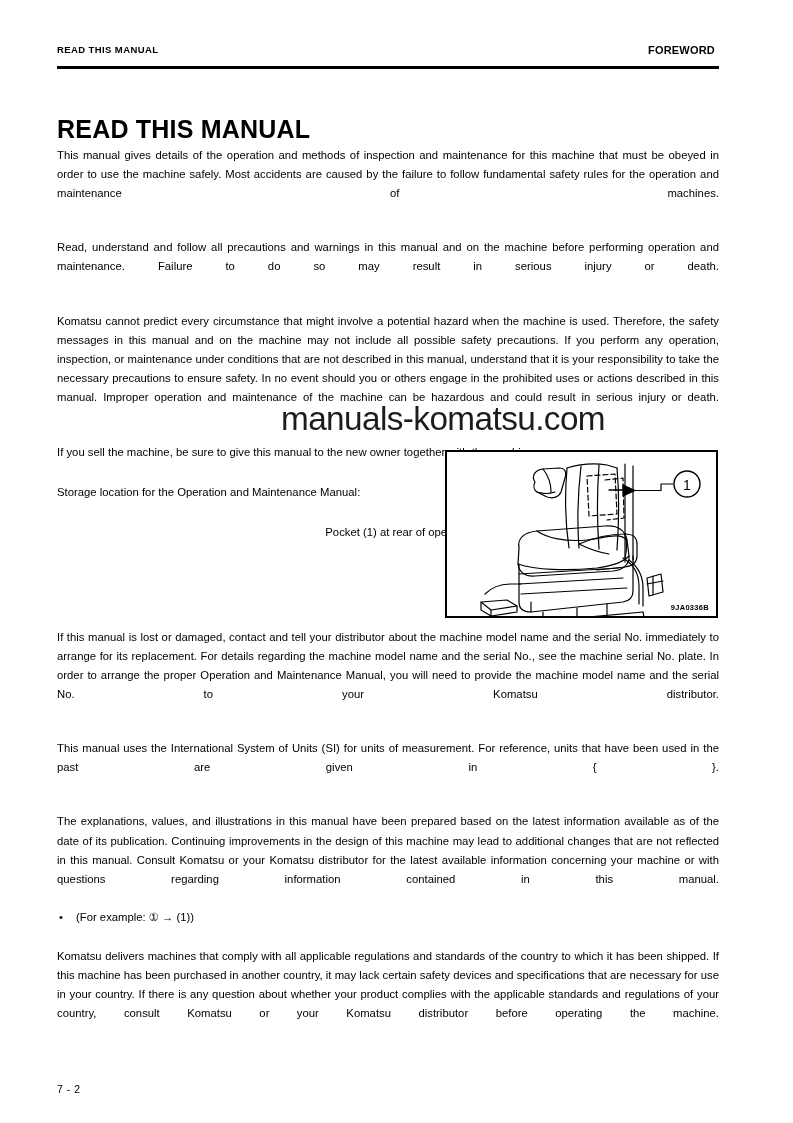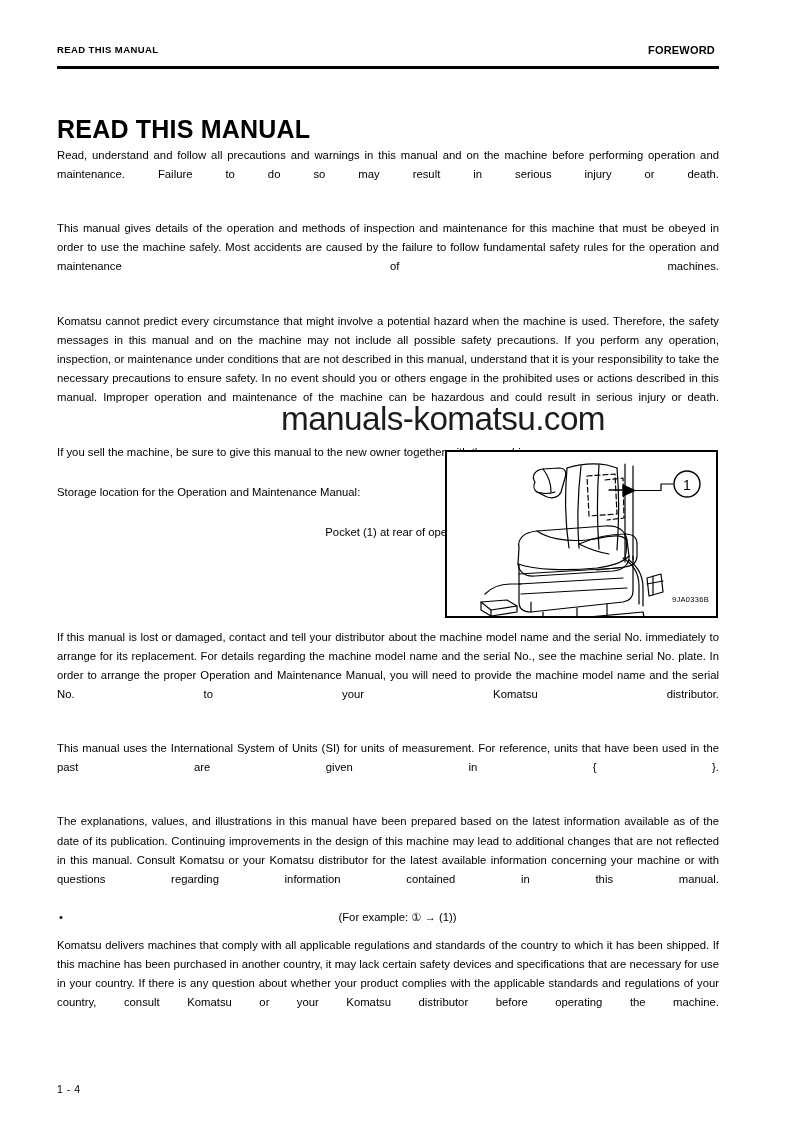--- a/index.html
+++ b/index.html
@@ -137,23 +137,23 @@
     width: 273px;
     height: 168px;
     border: 2px solid #000000;
     background: #ffffff;
     box-sizing: border-box;
     overflow: hidden;
   }
   .figure-code {
     position: absolute;
     right: 7px;
-    bottom: 12px;
+    bottom: 4px;
     font-size: 7.5px;
-    font-weight: normal;
+    font-weight: bold;
     letter-spacing: 0.3px;
     font-family: "Liberation Sans", sans-serif;
   }
 
   
   .watermark {
     position: absolute;
     left: 281px;
     top: 399px;
     font-size: 34px;
@@ -183,23 +183,23 @@
   <div class="header">
     <div class="header-left">READ THIS MANUAL</div>
     <div class="header-right">FOREWORD</div>
   </div>
   <div class="header-rule"></div>
 
   <h1 class="page-title">READ THIS MANUAL</h1>
 
   <div class="content">
 
+    <p class="para">This manual gives details of the operation and methods of inspection and maintenance for this machine that must be obeyed in order to use the machine safely. Most accidents are caused by the failure to follow fundamental safety rules for the operation and maintenance of machines.</p>
+
     <p class="para">Read, understand and follow all precautions and warnings in this manual and on the machine before performing operation and maintenance. Failure to do so may result in serious injury or death.</p>
-
-    <p class="para">This manual gives details of the operation and methods of inspection and maintenance for this machine that must be obeyed in order to use the machine safely. Most accidents are caused by the failure to follow fundamental safety rules for the operation and maintenance of machines.</p>
 
     <p class="para">Komatsu cannot predict every circumstance that might involve a potential hazard when the machine is used. Therefore, the safety messages in this manual and on the machine may not include all possible safety precautions. If you perform any operation, inspection, or maintenance under conditions that are not described in this manual, understand that it is your responsibility to take the necessary precautions to ensure safety. In no event should you or others engage in the prohibited uses or actions described in this manual. Improper operation and maintenance of the machine can be hazardous and could result in serious injury or death.</p>
 
     <p class="para nojust">If you sell the machine, be sure to give this manual to the new owner together with the machine.</p>
 
 
     <p class="para nojust" style="margin-bottom:0;">Storage location for the Operation and Maintenance Manual:</p>
 
     <p class="indent-line" style="margin-bottom:16px;">Pocket (1) at rear of operator's seat</p>
 
@@ -208,21 +208,21 @@
     <p class="para">If this manual is lost or damaged, contact and tell your distributor about the machine model name and the serial No. immediately to arrange for its replacement. For details regarding the machine model name and the serial No., see the machine serial No. plate. In order to arrange the proper Operation and Maintenance Manual, you will need to provide the machine model name and the serial No. to your Komatsu distributor.</p>
 
     <p class="para">This manual uses the International System of Units (SI) for units of measurement. For reference, units that have been used in the past are given in { }.</p>
 
     <p class="para" style="margin-bottom:0;">The explanations, values, and illustrations in this manual have been prepared based on the latest information available as of the date of its publication. Continuing improvements in the design of this machine may lead to additional changes that are not reflected in this manual. Consult Komatsu or your Komatsu distributor for the latest available information concerning your machine or with questions regarding information contained in this manual.</p>
 
     <p class="bullet-line">
       <span class="bullet-dot">•</span>
     </p>
 
-    <p class="bullet-sub" style="margin-bottom:9px;text-align:center;">(For example: ① → (1))</p>
+    <p class="bullet-sub" style="margin-bottom:20px;">(For example: ① → (1))</p>
 
     <p class="para">Komatsu delivers machines that comply with all applicable regulations and standards of the country to which it has been shipped. If this machine has been purchased in another country, it may lack certain safety devices and specifications that are necessary for use in your country. If there is any question about whether your product complies with the applicable standards and regulations of your country, consult Komatsu or your Komatsu distributor before operating the machine.</p>
 
   </div>
 
   <div class="figure-box">
     <svg width="269" height="164" viewBox="0 0 269 164">
       <g fill="none" stroke="#000" stroke-width="1.2" stroke-linejoin="round" stroke-linecap="round">
 
         <path d="M88 30 C84 24 88 18 96 17 L112 16 C118 16 120 20 118 26
@@ -297,15 +297,15 @@
         <circle cx="240" cy="32" r="13" fill="#fff" stroke="#000" stroke-width="1.4"></circle>
         <text x="240" y="37.5" text-anchor="middle" font-family="Liberation Sans, sans-serif" font-size="14" fill="#000">1</text>
       </g>
     </svg>
 
     <div class="figure-code">9JA0336B</div>
   </div>
 
   <div class="watermark">manuals-komatsu.com</div>
 
-  <div class="footer-page">1 - 4</div>
+  <div class="footer-page">7 - 2</div>
 
 </div>
 
 </body></html>

